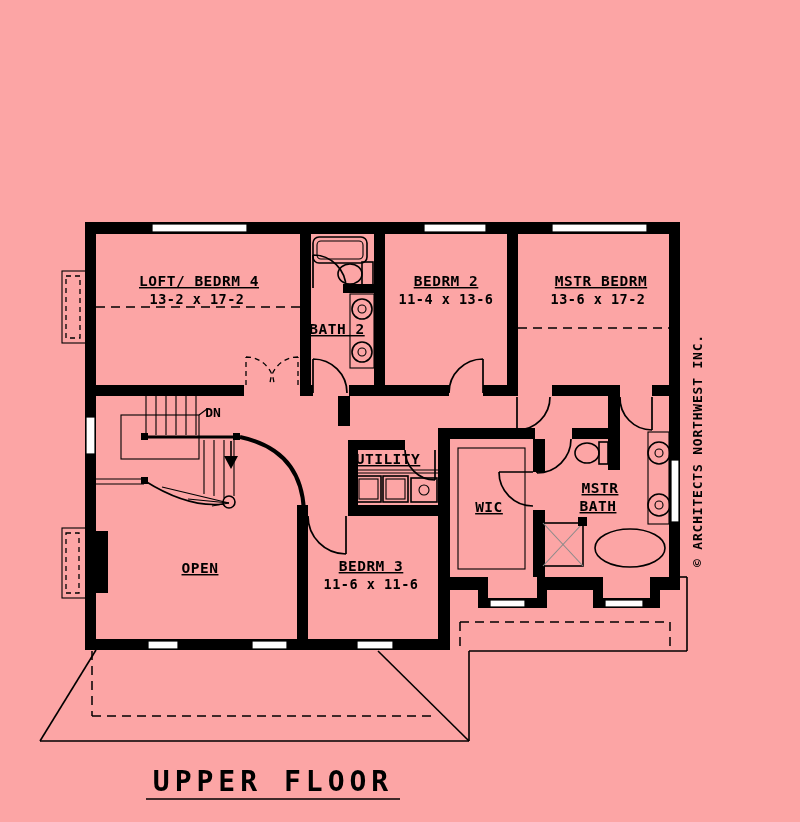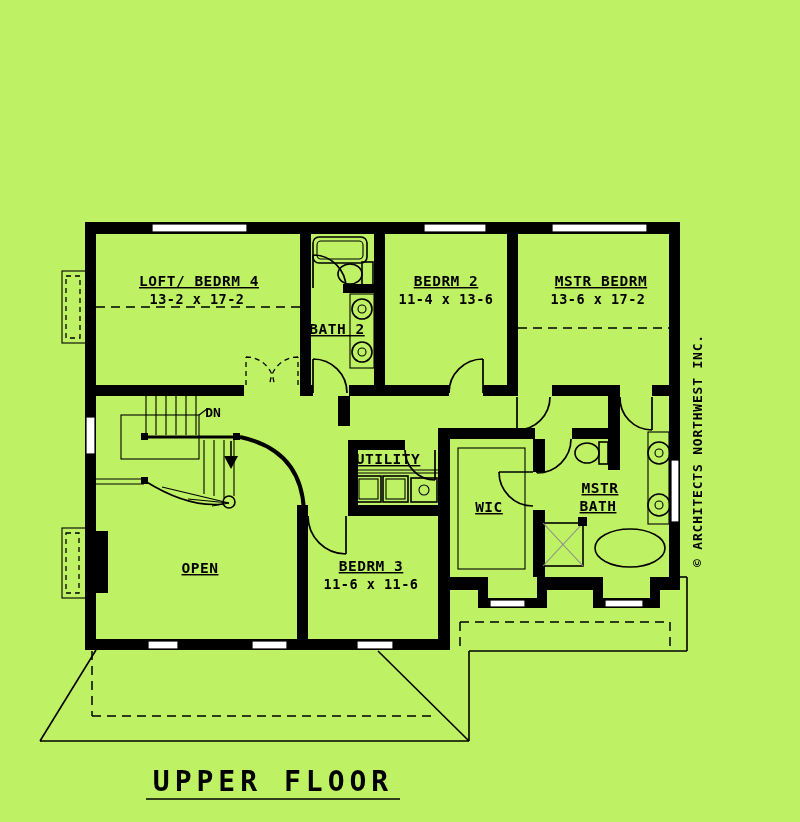--- a/index.html
+++ b/index.html
@@ -1,16 +1,16 @@
 <!DOCTYPE html>
 <html><head>
 <meta charset="utf-8">
 <style>
   html,body{margin:0;padding:0;background:#ffffff;}
-  .page{width:800px;height:822px;background:#bef264;position:relative;overflow:hidden;}
+  .page{width:800px;height:822px;background:#fca5a5;position:relative;overflow:hidden;}
   svg{display:block;}
   .wall{fill:#000000;stroke:none;}
   .win{fill:#ffffff;stroke:#000000;stroke-width:1.2;}
   .thin{fill:none;stroke:#000000;stroke-width:1.6;}
   .thinner{fill:none;stroke:#000000;stroke-width:1.1;}
   .door{fill:none;stroke:#000000;stroke-width:1.7;}
   .dash{fill:none;stroke:#000000;stroke-width:1.5;stroke-dasharray:9 6;}
   .dashsm{fill:none;stroke:#000000;stroke-width:1.3;stroke-dasharray:5 4;}
   .rail{fill:none;stroke:#000000;stroke-width:3.2;}
   .curvewall{fill:none;stroke:#000000;stroke-width:4;}

